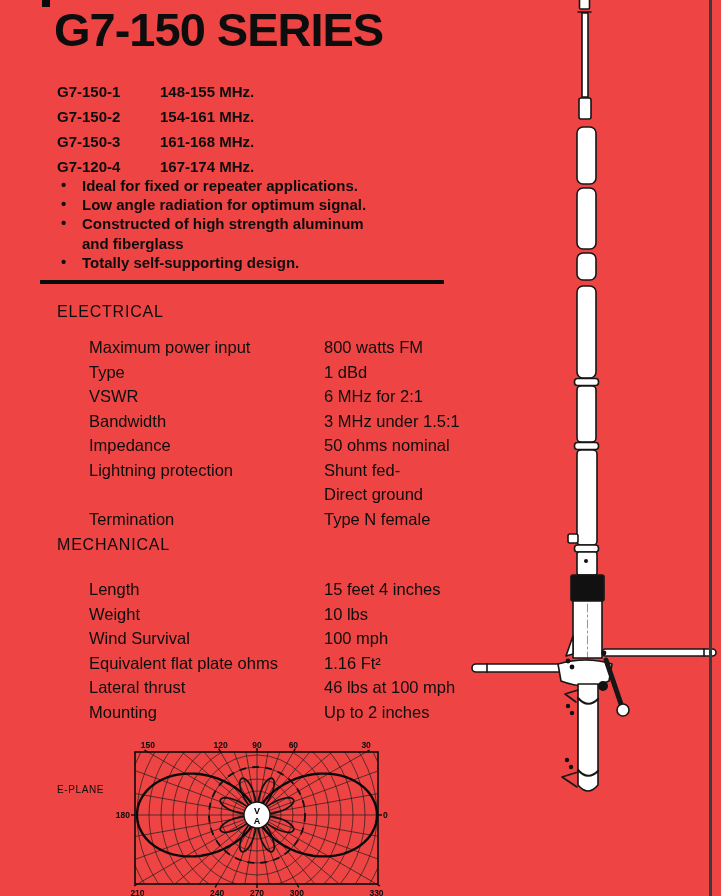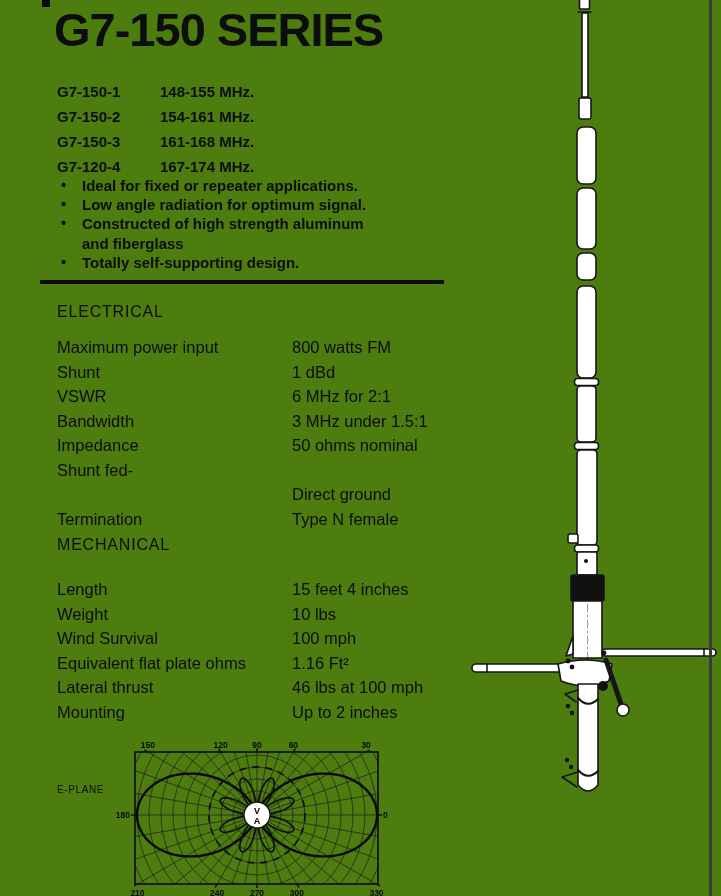--- a/index.html
+++ b/index.html
@@ -1,17 +1,17 @@
 <!DOCTYPE html>
 <html><head>
 <meta charset="utf-8">
 <style>
   html,body{margin:0;padding:0;background:#e8e8e8;}
   #page{
-    position:relative;width:721px;height:896px;background:#4d7c0f;
+    position:relative;width:721px;height:896px;background:#ef4444;
     font-family:"Liberation Sans", sans-serif;color:#0d0d0d;overflow:hidden;
   }
   
   #title{
     position:absolute;left:54px;top:2px;font-size:47px;font-weight:700;
     letter-spacing:-1px;white-space:nowrap;
   }
   
   #models{position:absolute;left:57px;top:75px;font-size:15px;font-weight:700;line-height:17px;}
   .model-row{display:flex;margin-top:8px;}
@@ -24,21 +24,21 @@
   #rule1{position:absolute;left:40px;top:280px;width:404px;height:4px;background:#0a0a0a;}
   
   .sec-head{position:absolute;left:57px;font-size:16px;letter-spacing:0.8px;}
   #elec-head{top:303px;}
   #mech-head{top:536px;text-align:center;}
   
   .spec-table{position:absolute;left:57px;font-size:16.5px;}
   #elec-table{top:338px;}
   #mech-table{top:580px;}
   .spec-row{display:flex;height:24.5px;align-items:flex-start;}
-  .spec-label{width:235px;}
+  .spec-label{width:235px;margin-left:32px;}
   .spec-value{white-space:nowrap;}
   
   #eplane{position:absolute;left:57px;top:784px;font-size:10px;letter-spacing:0.6px;text-align:right;}
   #chart{position:absolute;left:100px;top:740px;width:320px;height:156px;}
   
   #antenna{position:absolute;left:455px;top:0px;width:266px;height:896px;}
   #border-right{position:absolute;left:709px;top:0px;width:3px;height:896px;background:#3a3a3a;}
   #mark-tl{position:absolute;left:42px;top:0px;width:8px;height:7px;background:#0a0a0a;}
 </style>
 </head>
@@ -91,36 +91,37 @@
   <div id="rule1"></div>
 
   <div id="elec-head" class="sec-head">ELECTRICAL</div>
 
   <div id="elec-table" class="spec-table">
     <div class="spec-row">
       <span class="spec-label">Maximum power input</span>
       <span class="spec-value">800 watts FM</span>
     </div>
     <div class="spec-row">
-      <span class="spec-label">Shunt</span>
+      <span class="spec-label">Type</span>
       <span class="spec-value">1 dBd</span>
     </div>
     <div class="spec-row">
       <span class="spec-label">VSWR</span>
       <span class="spec-value">6 MHz for 2:1</span>
     </div>
     <div class="spec-row">
       <span class="spec-label">Bandwidth</span>
       <span class="spec-value">3 MHz under 1.5:1</span>
     </div>
     <div class="spec-row">
       <span class="spec-label">Impedance</span>
       <span class="spec-value">50 ohms nominal</span>
     </div>
     <div class="spec-row">
+      <span class="spec-label">Lightning protection</span>
       <span class="spec-value">Shunt fed-</span>
     </div>
     <div class="spec-row">
       <span class="spec-label"></span>
       <span class="spec-value">Direct ground</span>
     </div>
     <div class="spec-row">
       <span class="spec-label">Termination</span>
       <span class="spec-value">Type N female</span>
     </div>

